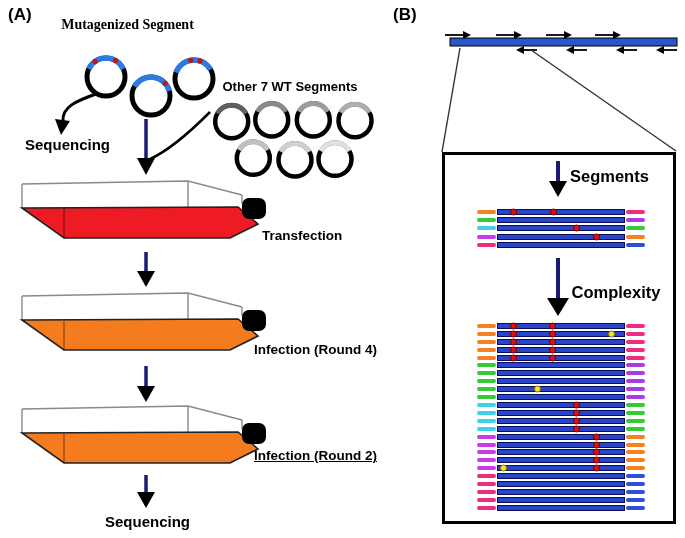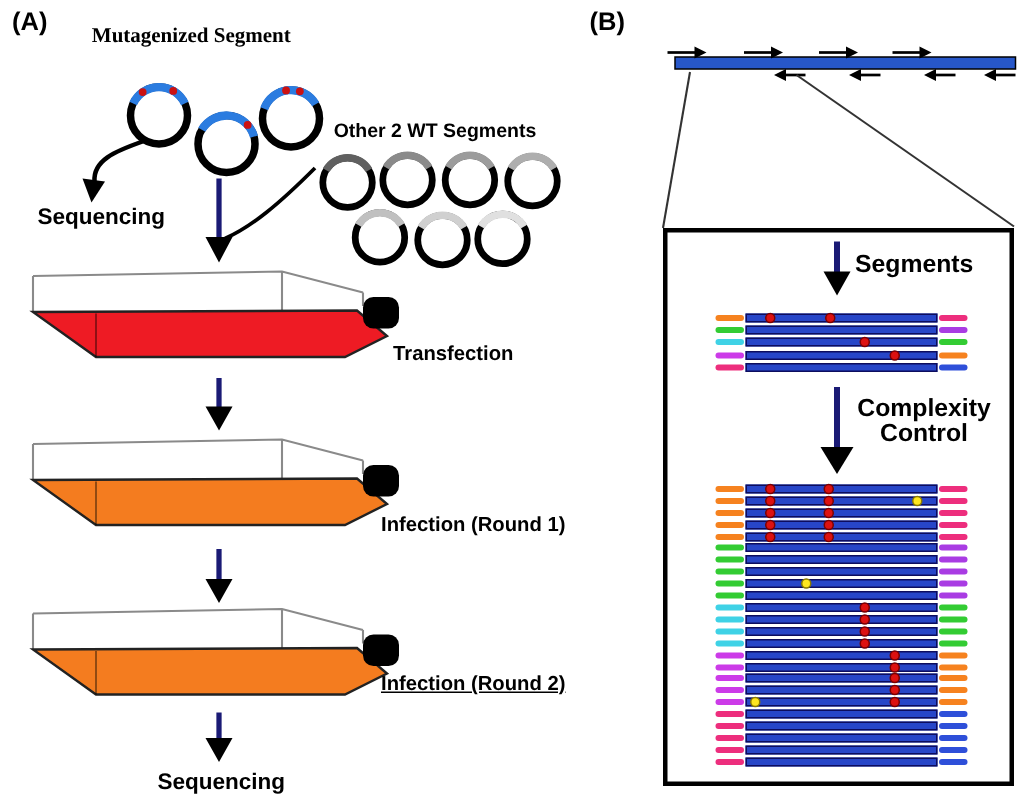--- a/index.html
+++ b/index.html
@@ -35,21 +35,21 @@
     <path d="M13.8,19 A19,19 0 0 1 48.2,19" fill="none" stroke-width="5.5" stroke="#2B7CE0"></path>
     <path d="M59.55,36.5 A19,19 0 0 1 94.35,41.08" fill="none" stroke-width="5.5" stroke="#2B7CE0"></path>
     <path d="M101.15,22.5 A19,19 0 0 1 135.45,19.5" fill="none" stroke-width="5.5" stroke="#2B7CE0"></path>
     <circle cx="20.1" cy="11.4" r="2.6" fill="#CC1111"></circle>
     <circle cx="40.5" cy="10.6" r="2.6" fill="#CC1111"></circle>
     <circle cx="90.1" cy="33.3" r="2.6" fill="#CC1111"></circle>
     <circle cx="115.7" cy="10.3" r="2.6" fill="#CC1111"></circle>
     <circle cx="124.9" cy="10.9" r="2.6" fill="#CC1111"></circle>
   </svg>
 
-  <div class="lbl ctr" style="left:210px;top:79px;width:160px;font-size:13px;">Other 2 WT Segments</div>
+  <div class="lbl ctr" style="left:210px;top:79px;width:160px;font-size:13px;">Other 7 WT Segments</div>
 
   <svg style="left:205px;top:100px;" width="175" height="85" viewBox="0 0 175 85">
     <circle cx="26.7" cy="21.7" r="16.5" fill="none" stroke="#000" stroke-width="4.5"></circle>
     <circle cx="66.7" cy="20" r="16.5" fill="none" stroke="#000" stroke-width="4.5"></circle>
     <circle cx="108.3" cy="20" r="16.5" fill="none" stroke="#000" stroke-width="4.5"></circle>
     <circle cx="150" cy="20.7" r="16.5" fill="none" stroke="#000" stroke-width="4.5"></circle>
     <circle cx="48.3" cy="58.3" r="16.5" fill="none" stroke="#000" stroke-width="4.5"></circle>
     <circle cx="90" cy="60" r="16.5" fill="none" stroke="#000" stroke-width="4.5"></circle>
     <circle cx="130" cy="59.3" r="16.5" fill="none" stroke="#000" stroke-width="4.5"></circle>
     <path d="M12.4,13.45 A16.5,16.5 0 0 1 41,13.45" fill="none" stroke-width="5" stroke="#606060"></path>
@@ -95,21 +95,21 @@
     <rect x="226" y="20" width="24" height="21" rx="7" fill="#000"></rect>
   </svg>
   <div class="lbl" style="left:262px;top:228px;font-size:13.5px;">Transfection</div>
 
   <svg style="left:16px;top:290px;" width="255" height="68" viewBox="0 0 255 68">
     <path d="M6,6 L172,3 L226,17 M6,6 L6,30 M172,3 L172,32 M226,17 L226,26" fill="none" stroke="#8a8a8a" stroke-width="1.4"></path>
     <polygon points="6,30 222,29 242,46 214,60 48,60" stroke="#222" stroke-width="1.6" fill="#F47C1F"></polygon>
     <line x1="48" y1="31" x2="48" y2="60" stroke="rgba(0,0,0,0.45)" stroke-width="1.2"></line>
     <rect x="226" y="20" width="24" height="21" rx="7" fill="#000"></rect>
   </svg>
-  <div class="lbl" style="left:254px;top:342px;font-size:13.5px;">Infection (Round 1)</div>
+  <div class="lbl" style="left:254px;top:342px;font-size:13.5px;">Infection (Round 4)</div>
 
   <svg style="left:16px;top:403px;" width="255" height="68" viewBox="0 0 255 68">
     <path d="M6,6 L172,3 L226,17 M6,6 L6,30 M172,3 L172,32 M226,17 L226,26" fill="none" stroke="#8a8a8a" stroke-width="1.4"></path>
     <polygon points="6,30 222,29 242,46 214,60 48,60" stroke="#222" stroke-width="1.6" fill="#F47C1F"></polygon>
     <line x1="48" y1="31" x2="48" y2="60" stroke="rgba(0,0,0,0.45)" stroke-width="1.2"></line>
     <rect x="226" y="20" width="24" height="21" rx="7" fill="#000"></rect>
   </svg>
   <div class="lbl" style="left:254px;top:448px;font-size:13.5px;text-decoration:underline;">Infection (Round 2)</div>
 
   <div class="lbl ctr" style="left:85px;top:513px;width:125px;font-size:15px;">Sequencing</div>
@@ -166,23 +166,22 @@
         <polygon points="104,26 122,26 113,42" fill="#000"></polygon>
       </g>
       <g>
         <line x1="113" y1="103" x2="113" y2="145" stroke="#1A1A75" stroke-width="4"></line>
         <polygon points="102,143 124,143 113,161" fill="#000"></polygon>
       </g>
     </svg>
 
     <div class="lbl" style="left:125px;top:12px;font-size:16.5px;">Segments</div>
 
-    <div class="lbl ctr" style="left:115px;top:109px;width:112px;font-size:16.5px;line-height:17px;">
+    <div class="lbl ctr" style="left:115px;top:129px;width:112px;font-size:16.5px;line-height:17px;">
       <div>Complexity</div>
-      <div>Control</div>
     </div>
 
     <div id="tagging-strands" class="strand-block" style="left:32px;top:53px;">
         <div class="strand-row" style="height: 8.2px;">
           <div class="tag" style="background: rgb(246, 130, 31);"></div>
           <div class="strand" style="background: rgb(39, 70, 200); border-color: rgb(13, 13, 94);">
             <div class="dot red" style="left: 11.62px; background: rgb(221, 17, 17);"></div>
             <div class="dot red" style="left: 51.94px; background: rgb(221, 17, 17);"></div>
           </div>
           <div class="tag" style="background: rgb(237, 46, 125);"></div>

